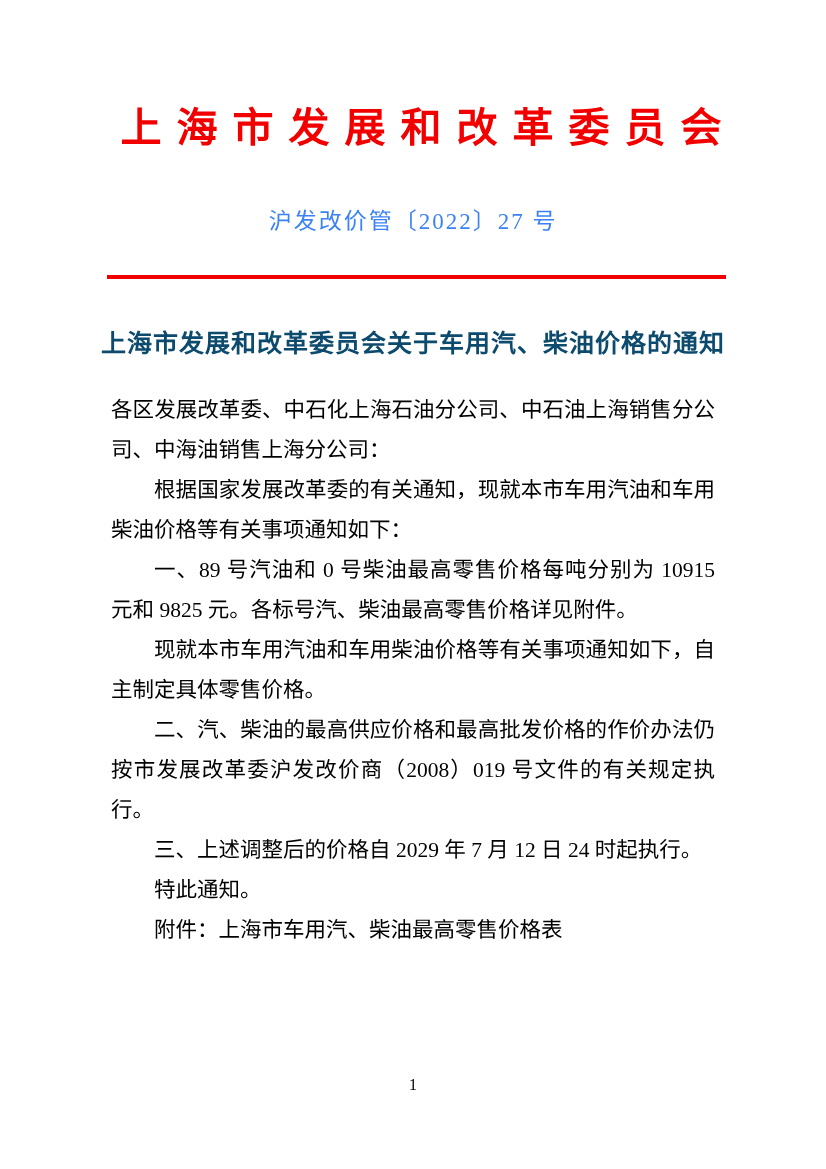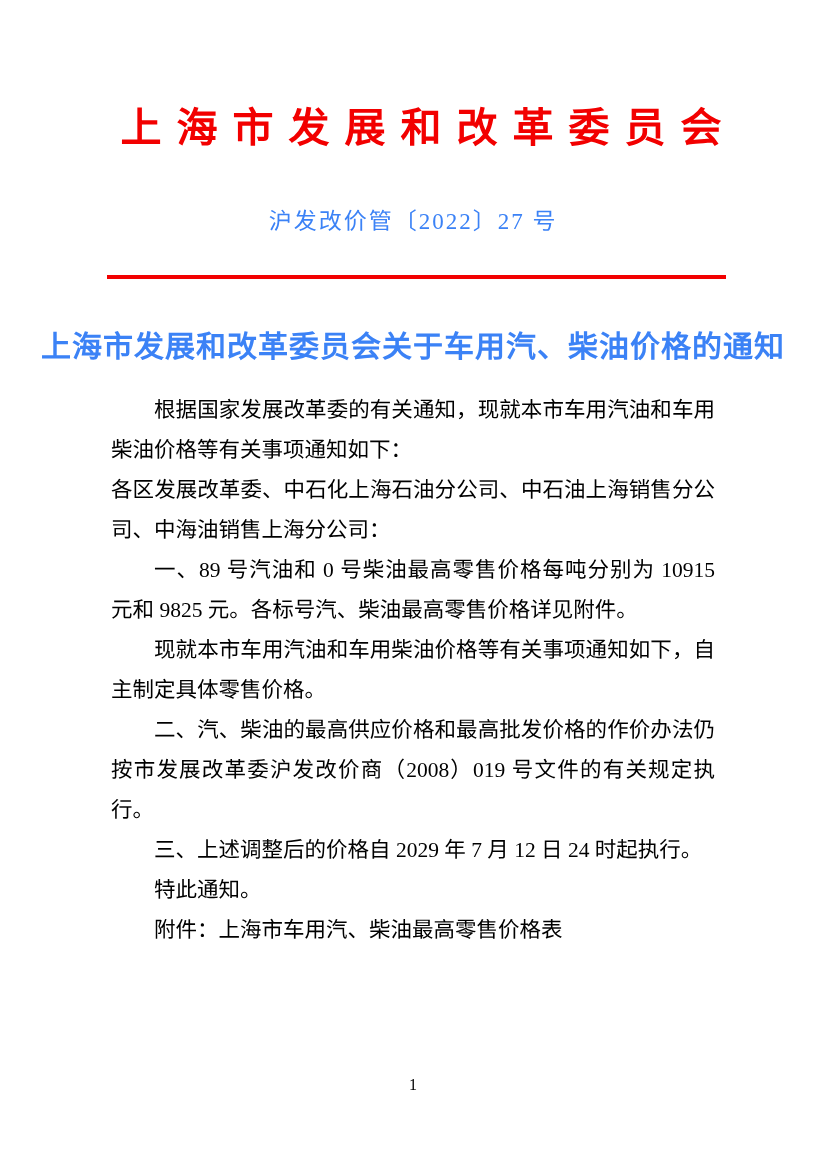--- a/index.html
+++ b/index.html
@@ -53,24 +53,24 @@
     height: 4px;
     background: #f20000;
   }
   .notice-title {
     position: absolute;
     top: 327px;
     left: 0;
     width: 100%;
     text-align: center;
     font-family: "Liberation Sans", "DejaVu Sans", sans-serif;
-    font-size: 30px;
+    font-size: 25px;
     font-weight: bold;
     letter-spacing: 1px;
-    color: #3b82f6;
+    color: #0c4a6e;
     line-height: 1.3;
     white-space: nowrap;
   }
   .body-text {
     position: absolute;
     top: 390px;
     left: 111px;
     width: 604px;
     font-size: 21.5px;
     line-height: 40px;
@@ -101,22 +101,22 @@
 
   <div class="issuer">上海市发展和改革委员会</div>
 
   <div class="doc-number">沪发改价管〔2022〕27 号</div>
 
   <div class="red-rule"></div>
 
   <div class="notice-title">上海市发展和改革委员会关于车用汽、柴油价格的通知</div>
 
   <div class="body-text">
+    <p class="para">各区发展改革委、中石化上海石油分公司、中石油上海销售分公司、中海油销售上海分公司：</p>
     <p class="para indent">根据国家发展改革委的有关通知，现就本市车用汽油和车用柴油价格等有关事项通知如下：</p>
-    <p class="para">各区发展改革委、中石化上海石油分公司、中石油上海销售分公司、中海油销售上海分公司：</p>
     <p class="para indent">一、89 号汽油和 0 号柴油最高零售价格每吨分别为 10915 元和 9825 元。各标号汽、柴油最高零售价格详见附件。</p>
     <p class="para indent">现就本市车用汽油和车用柴油价格等有关事项通知如下，自主制定具体零售价格。</p>
     <p class="para indent">二、汽、柴油的最高供应价格和最高批发价格的作价办法仍按市发展改革委沪发改价商（2008）019 号文件的有关规定执行。</p>
     <p class="para indent">三、上述调整后的价格自 2029 年 7 月 12 日 24 时起执行。</p>
     <p class="para indent">特此通知。</p>
     <p class="para indent spacer-before">附件：上海市车用汽、柴油最高零售价格表</p>
   </div>
 
   <div class="page-number">1</div>
 

